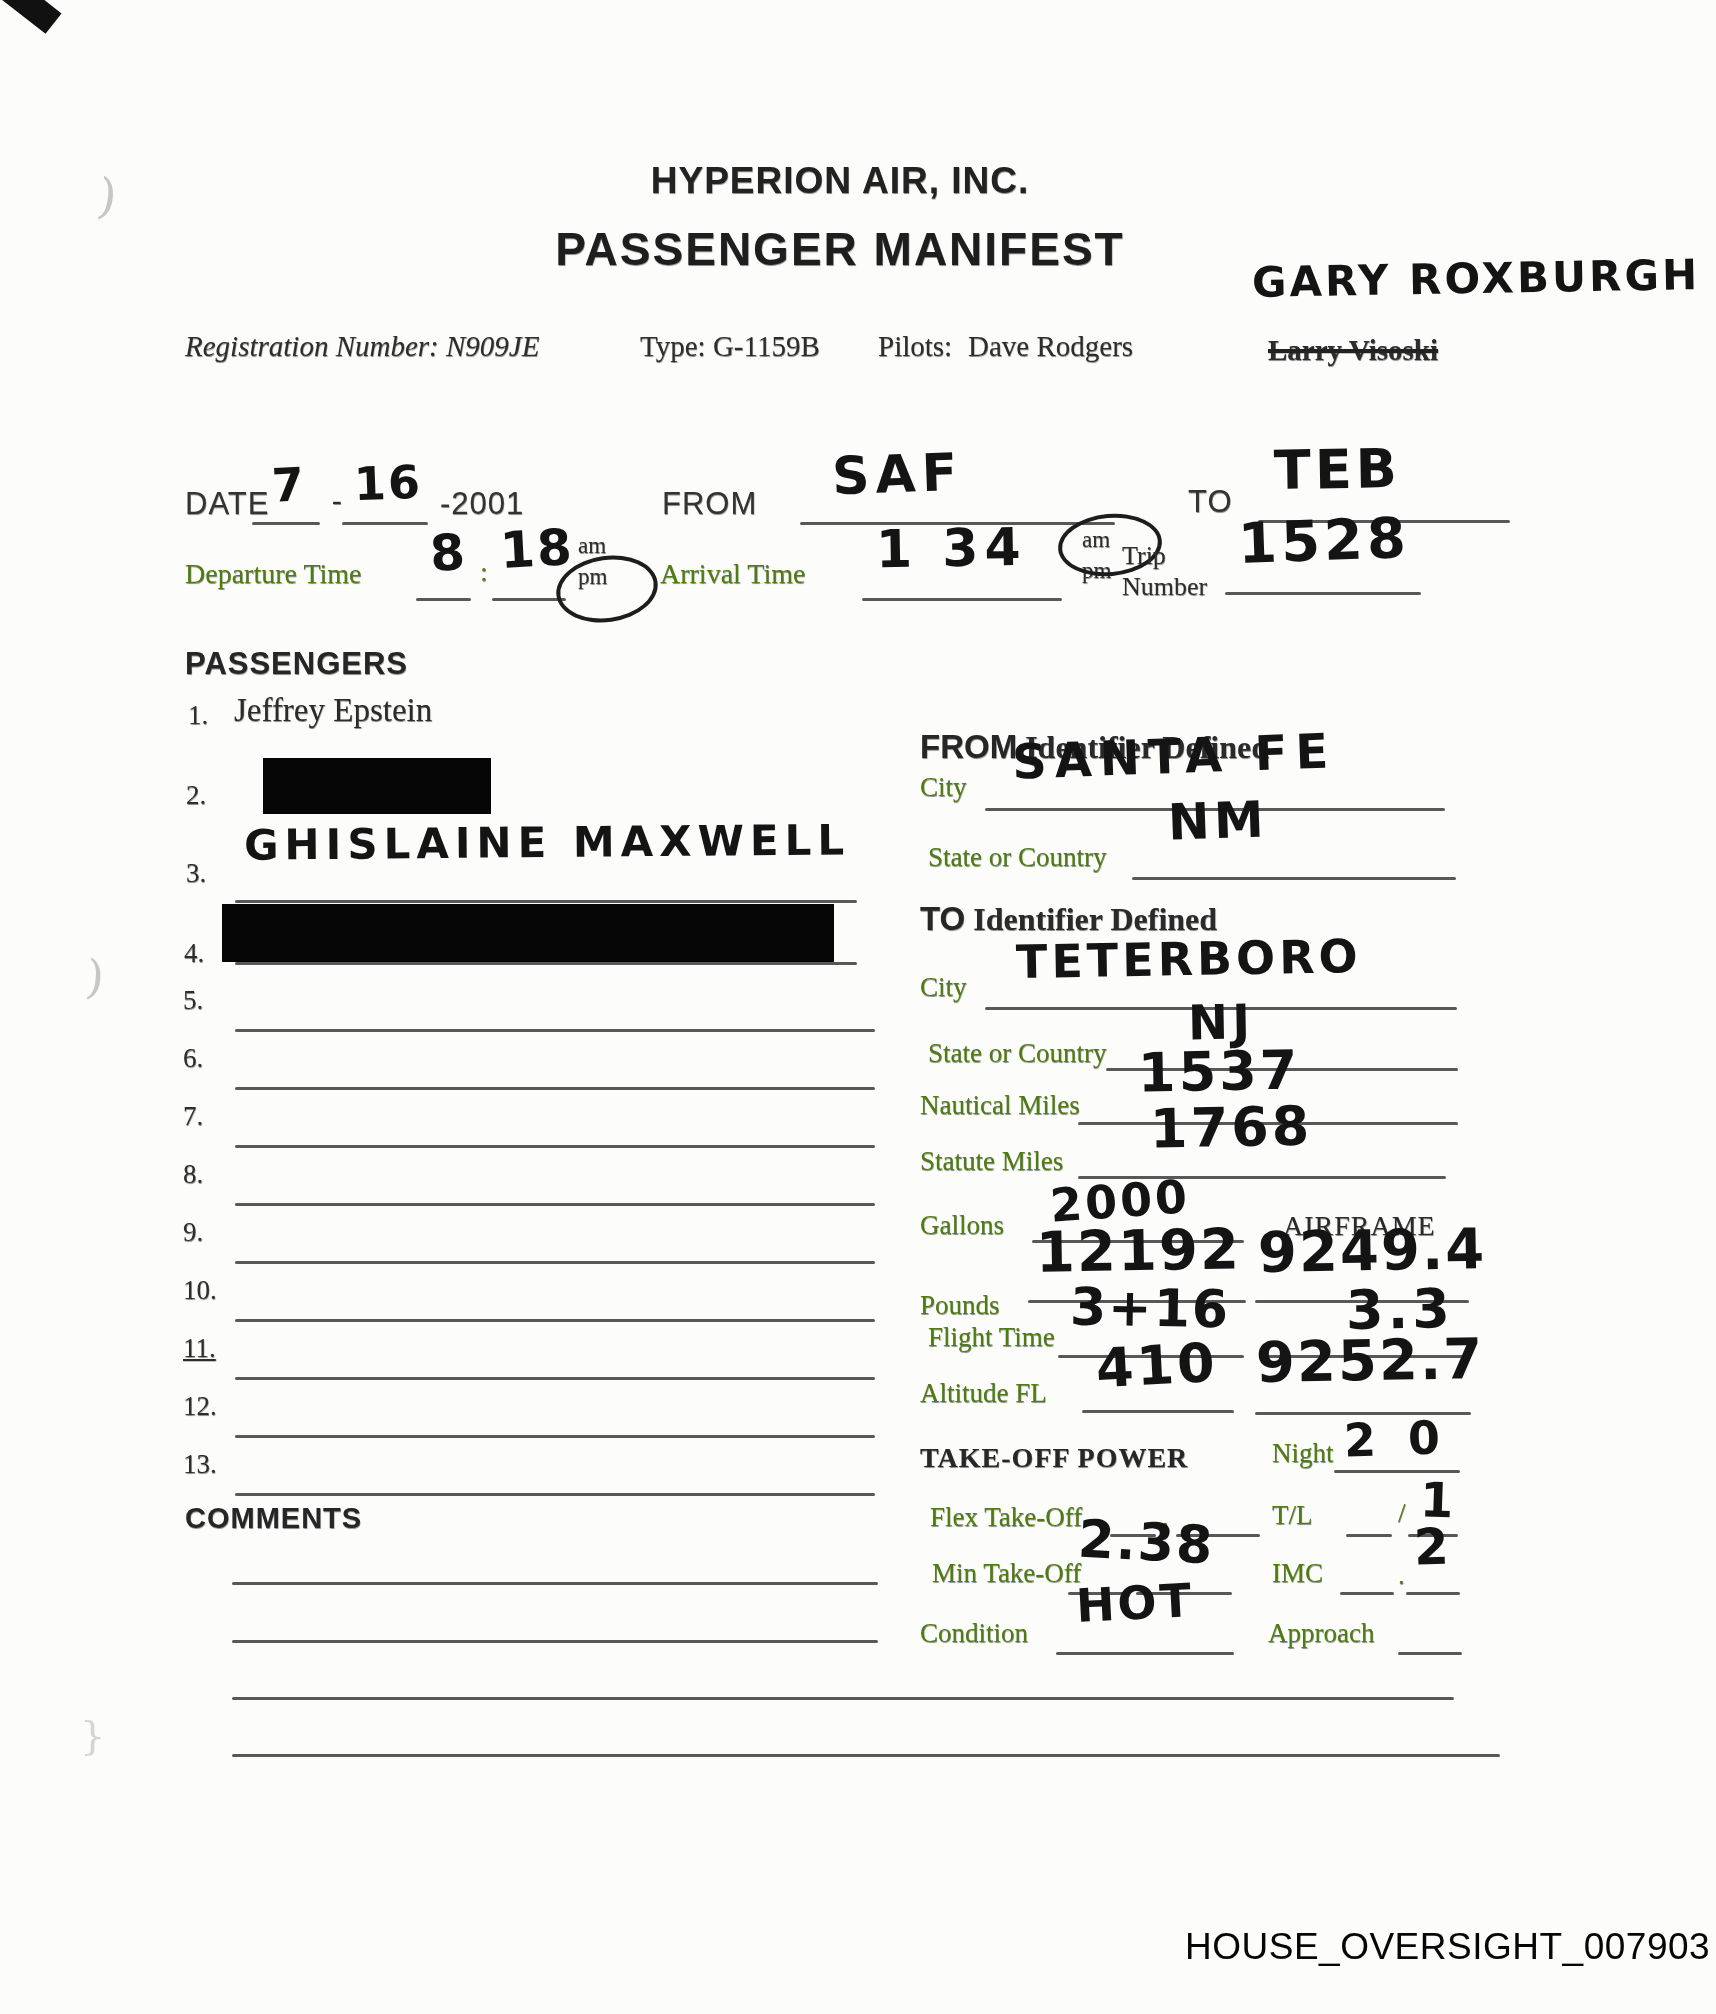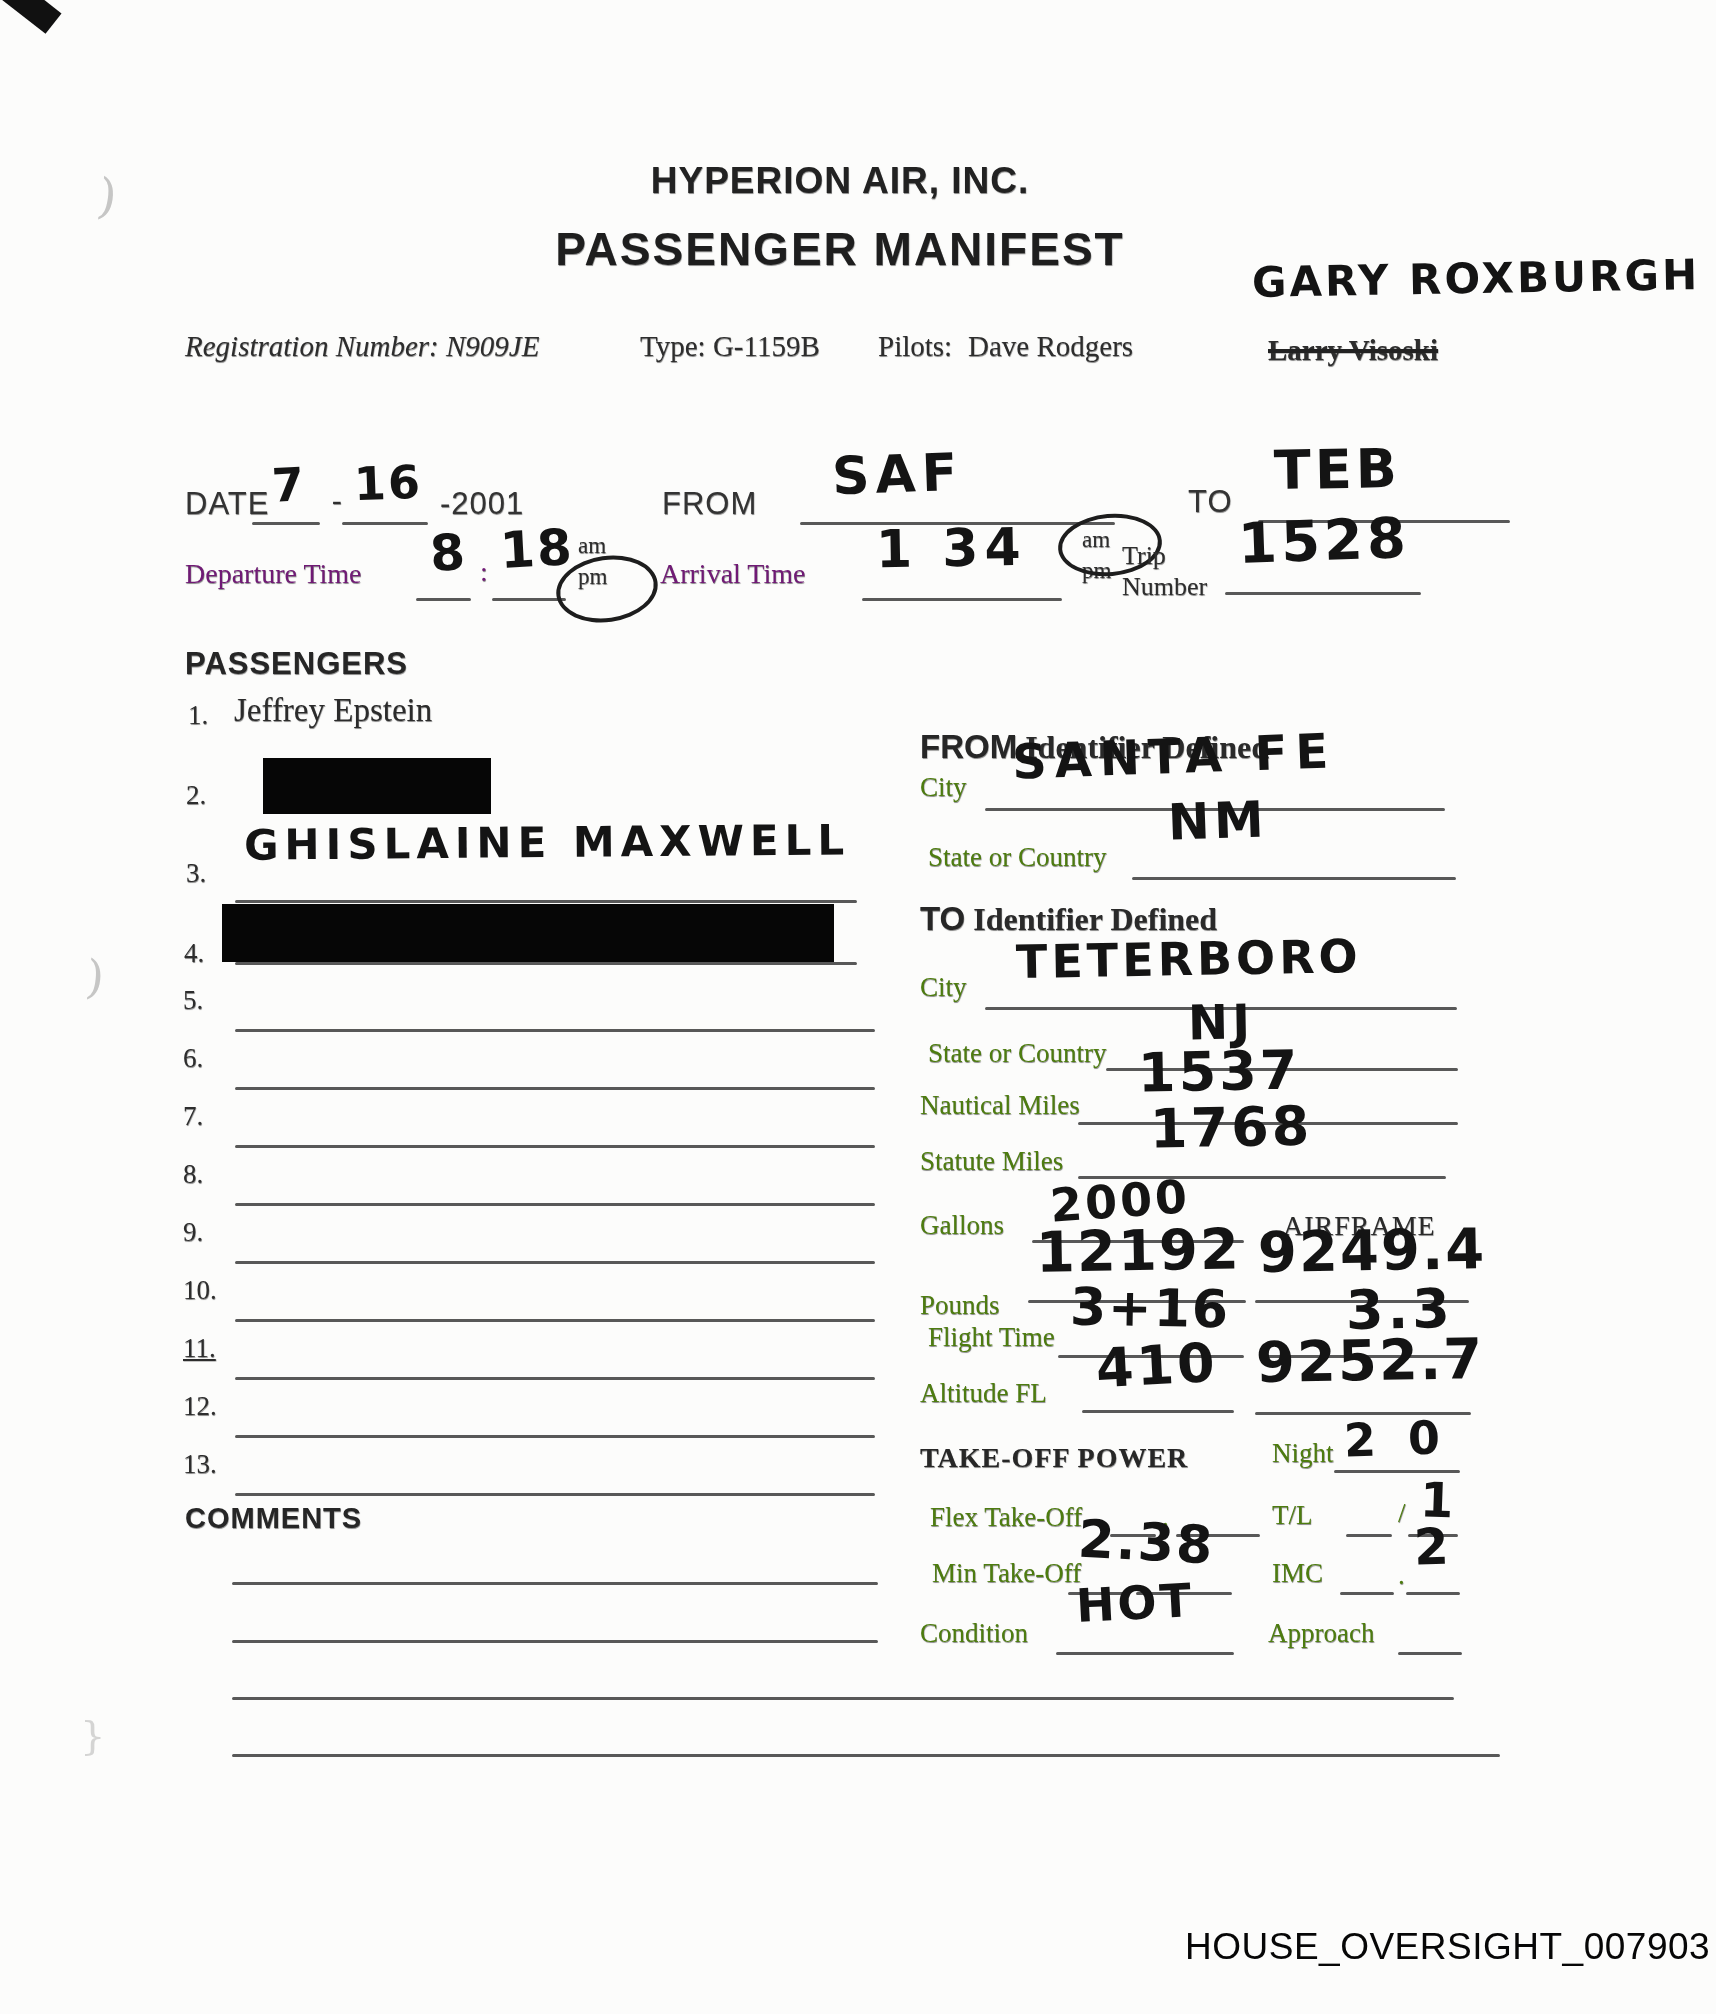--- a/index.html
+++ b/index.html
@@ -11,21 +11,21 @@
   .abs { position:absolute; }
   .sans { font-family:"Liberation Sans", sans-serif; }
   .serif { font-family:"Liberation Serif", serif; }
   .scan { text-shadow: 0.5px 0.5px 0.7px rgba(45,45,45,.55); }
   .hand {
     font-family:"DejaVu Sans", sans-serif; font-weight:600;
     color:#141414; letter-spacing:2px; white-space:nowrap;
   }
   .title { font-weight:bold; letter-spacing:1px; font-size:37px; color:#222; }
   .subtitle { font-weight:bold; letter-spacing:2px; font-size:46px; color:#1e1e1e; }
-  .label28 { font-size:28px; color:#701a75; }
+  .label28 { font-size:28px; color:#4d7c0f; }
   .label29 { font-size:29px; color:#2d2d2d; }
   .label27 { font-size:27px; color:#4d7c0f; }
   .label26 { font-size:26px; color:#2d2d2d; }
   .caps-sans { font-family:"Liberation Sans", sans-serif; font-size:31px; color:#333; letter-spacing:1px; }
   .heading-sans { font-family:"Liberation Sans", sans-serif; font-weight:bold; font-size:31px; color:#262626; letter-spacing:1px; }
   .underline { position:absolute; height:0; border-bottom:3px solid #474747; border-radius:2px; opacity:.9; }
   .redact { position:absolute; background:#060606; }
   .circle { position:absolute; border:4px solid #1d1d1d; border-radius:50%; background:transparent; }
   .struck { text-decoration:line-through; text-decoration-thickness:3.5px; text-decoration-color:#222; }
   .small-ampm { font-size:23px; line-height:31px; color:#2d2d2d; }

